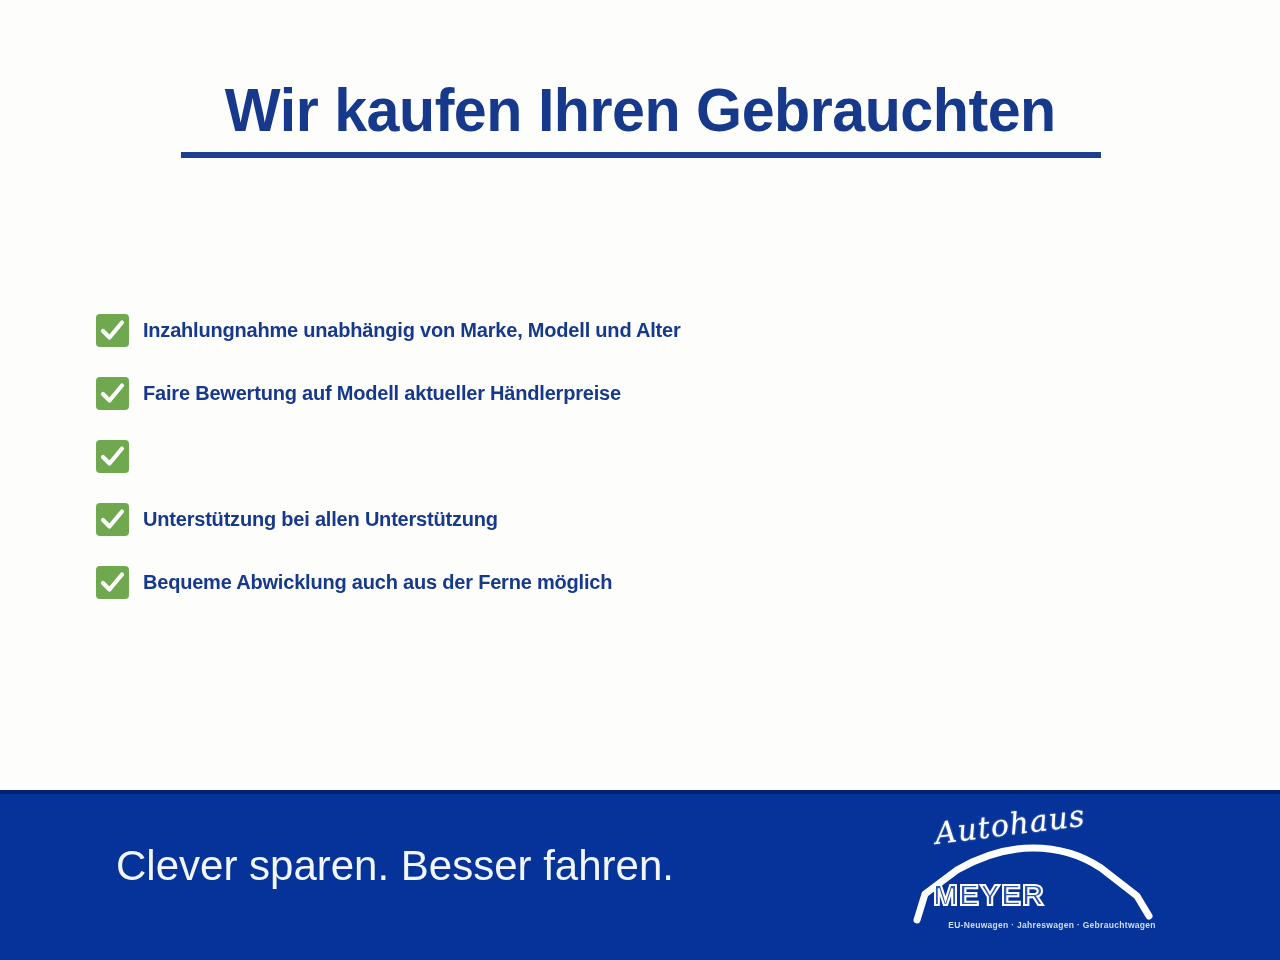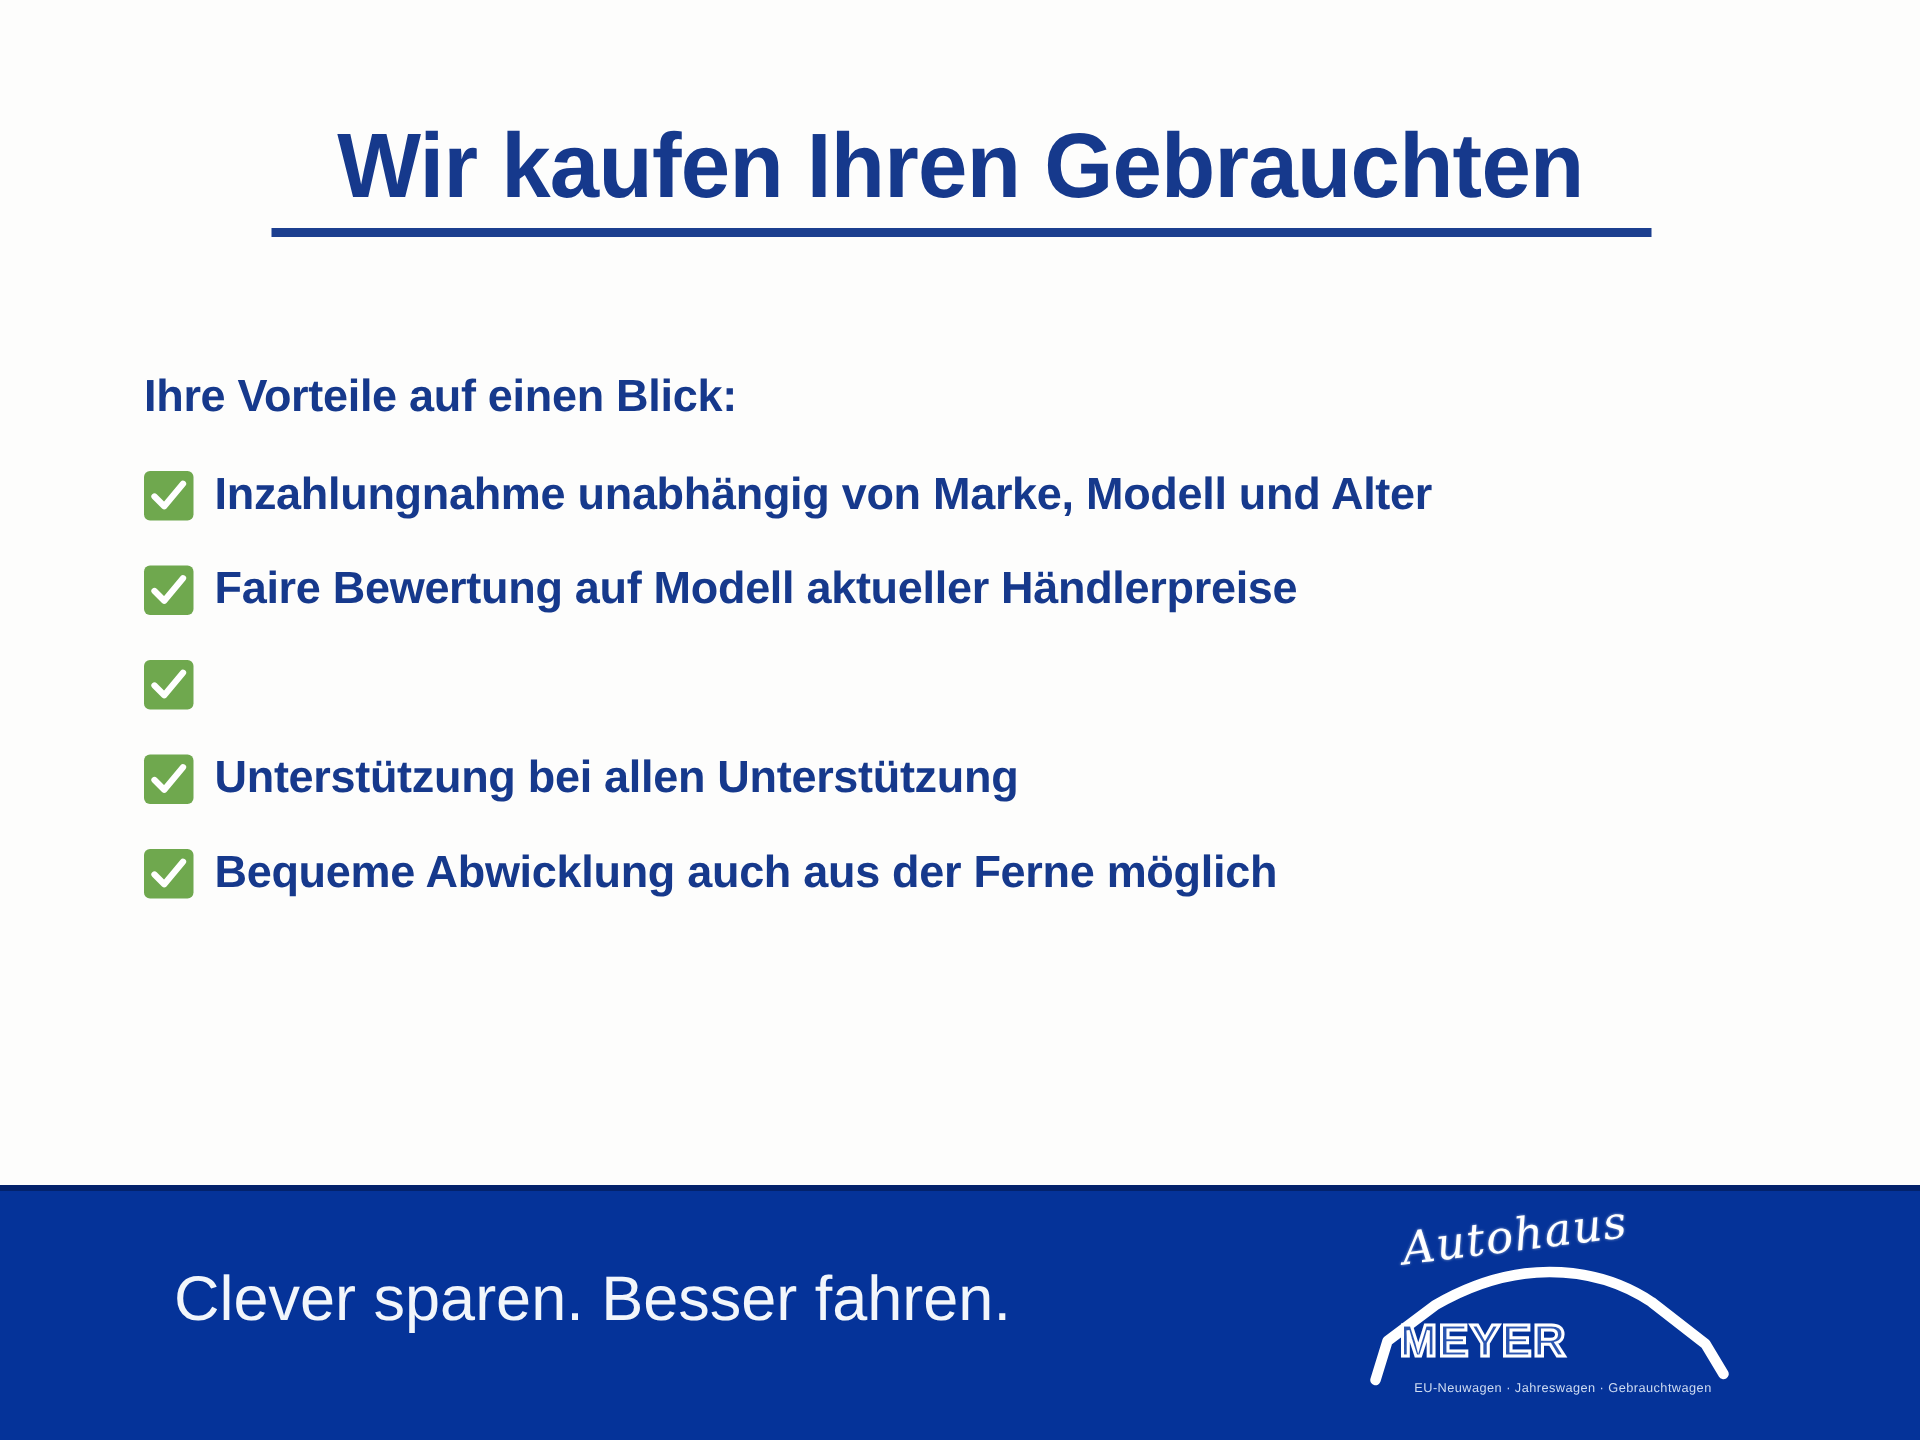--- a/index.html
+++ b/index.html
@@ -86,21 +86,21 @@
   }
   .check-box svg {
     position: absolute;
     left: 3px;
     top: 3px;
     width: 27px;
     height: 27px;
     display: block;
   }
   .benefit-text {
-    font-size: 30px;
+    font-size: 20px;
     font-weight: bold;
     color: #16398c;
     letter-spacing: -0.2px;
     white-space: nowrap;
     line-height: 1;
   }
 
   
   .footer-banner {
     position: absolute;
@@ -153,42 +153,41 @@
     top: 66px;
     font-size: 30px;
     font-weight: bold;
     letter-spacing: 1px;
     color: #2a55b0;
     -webkit-text-stroke: 2px #ffffff;
     white-space: nowrap;
   }
   .logo-tagline {
     position: absolute;
-    left: 22px;
+    left: 32px;
     top: 108px;
     width: 230px;
     font-size: 8.5px;
-    font-weight: normal;
+    font-weight: bold;
     color: #cfdcf2;
     letter-spacing: 0.3px;
     white-space: nowrap;
     text-align: center;
   }
 </style>
 </head>
 <body>
 
 <div class="poster">
 
   <div class="title-block">
     <span class="headline">Wir kaufen Ihren Gebrauchten</span>
     <div class="headline-rule"></div>
   </div>
 
-  <div class="subhead">Ihre Vorteile auf einen Blick:</div>
 
   <div class="benefits">
 
     <div class="benefit-row">
       <span class="check-box">
         <svg viewBox="0 0 27 27" aria-hidden="true">
           <path d="M4 14 L10.5 20.5 L23 5.5" fill="none" stroke="#ffffff" stroke-width="4.2" stroke-linecap="round" stroke-linejoin="round"></path>
         </svg>
       </span>
       <span class="benefit-text">Inzahlungnahme unabhängig von Marke, Modell und Alter</span>

